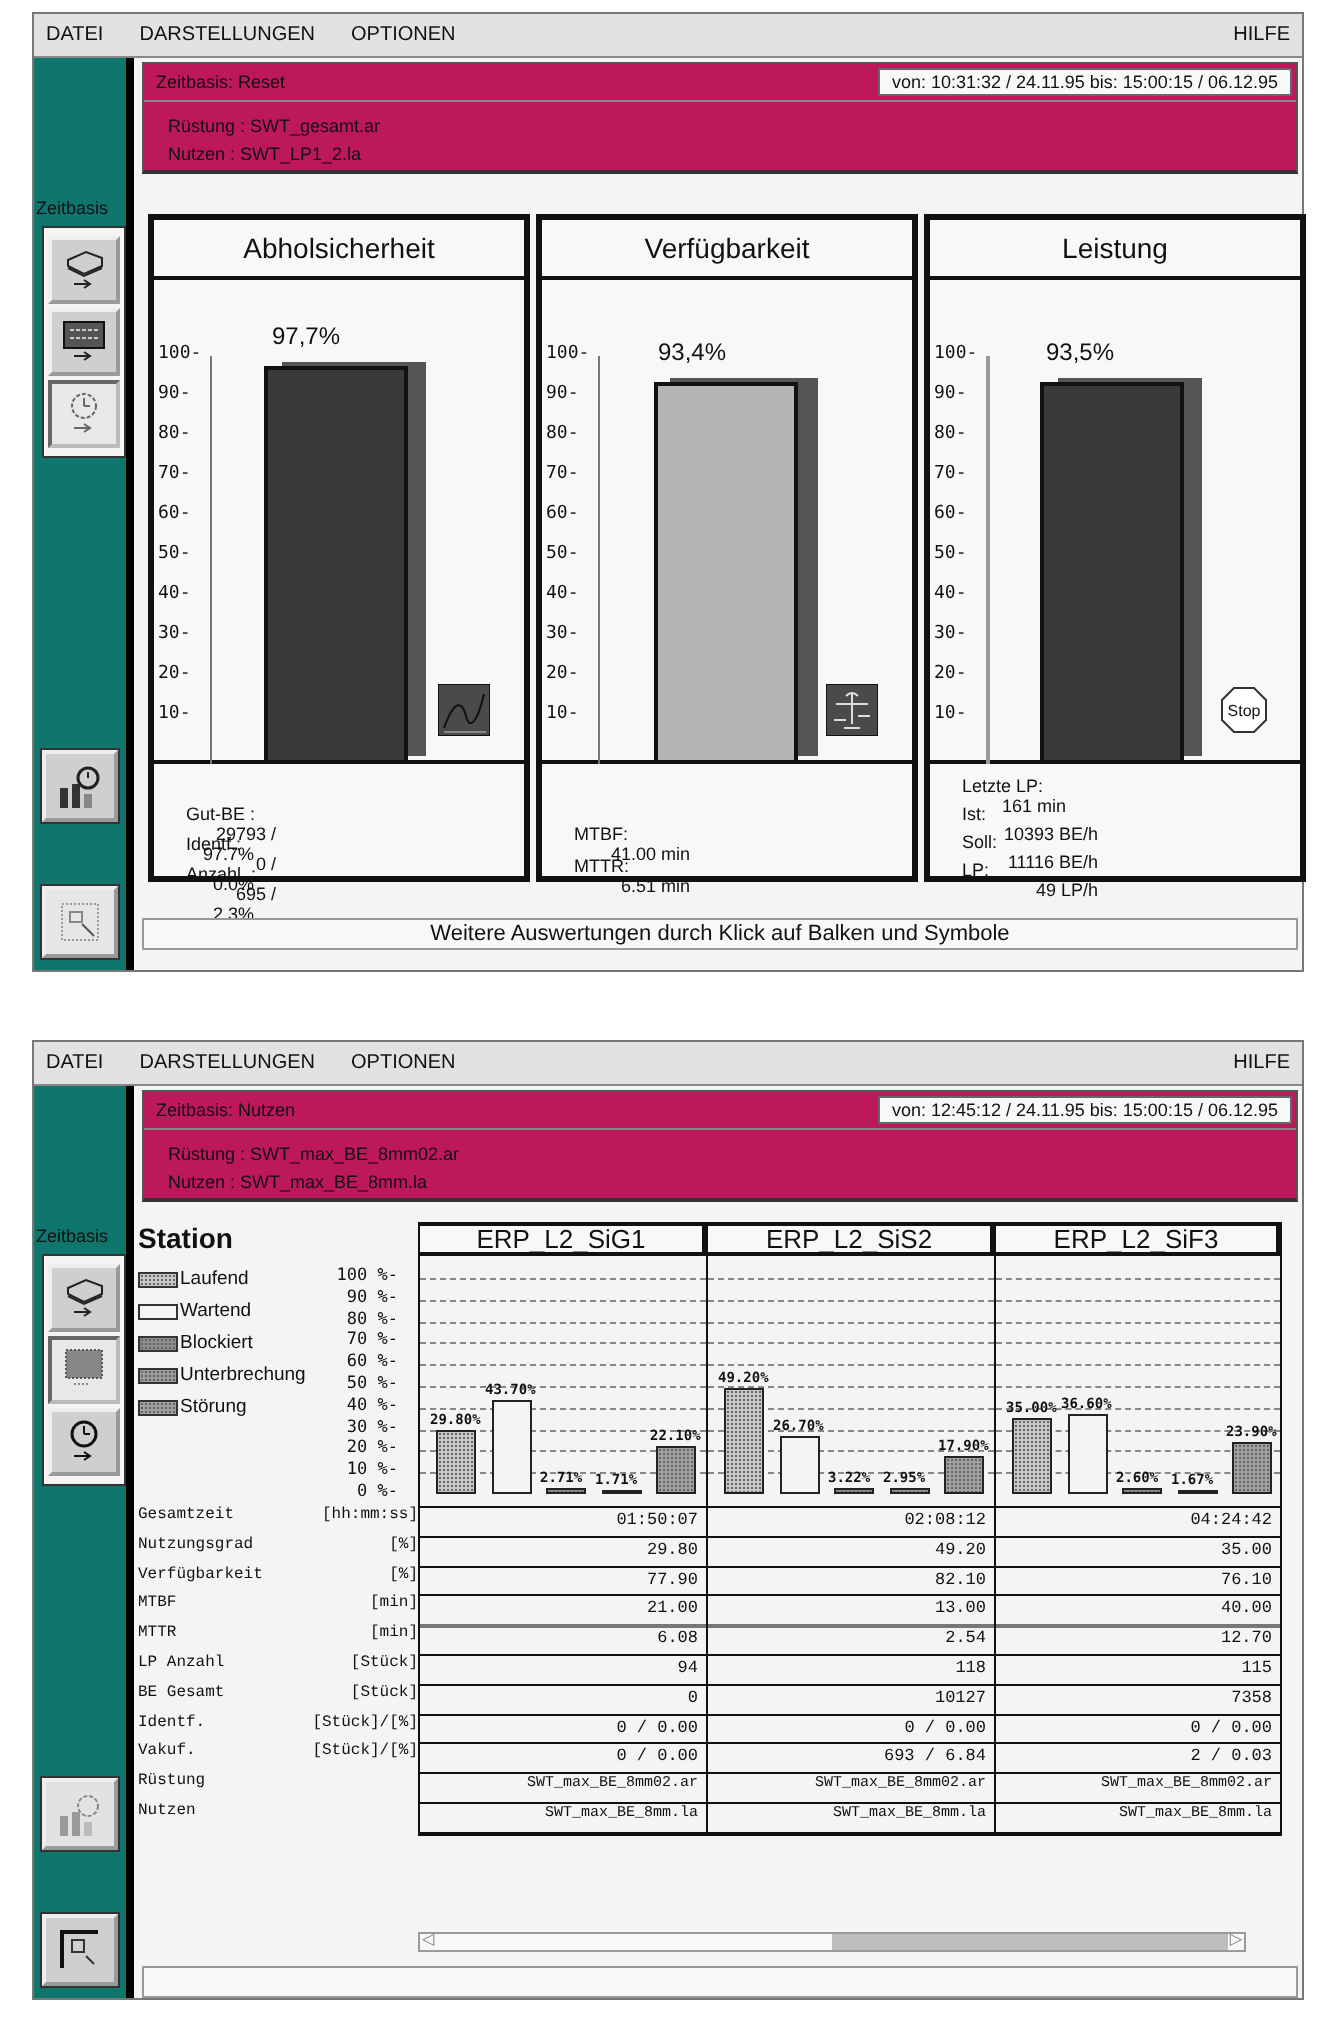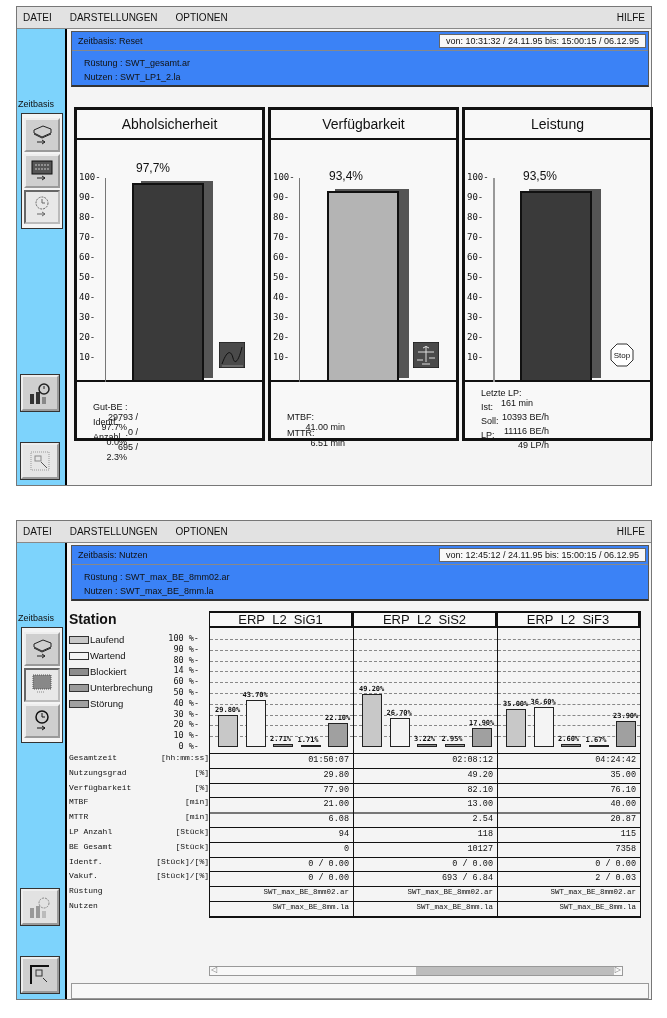--- a/index.html
+++ b/index.html
@@ -2,29 +2,29 @@
 <html><head>
 <meta charset="utf-8">
 <style>
   * { box-sizing: border-box; margin: 0; padding: 0; }
   body { width: 667px; height: 1018px; background: #ffffff; font-family: "Liberation Sans", sans-serif; position: relative; overflow: hidden; color: #111; }
   .win { position: absolute; left: 16px; width: 636px; background: #f4f4f4; border: 1px solid #777; }
   .menubar { height: 22px; background: #e2e2e2; border-bottom: 1px solid #888; display: flex; align-items: center; font-size: 10px; padding: 0 6px; }
   .menubar .mi { margin-right: 18px; cursor: pointer; }
   .menubar .spacer { flex: 1; }
   .menubar .mi.help { margin-right: 0; }
-  .sidebar { position: absolute; left: 0; top: 22px; width: 50px; bottom: 0; background: #7dd3fc; border-right: 2px solid #000000; }
+  .sidebar { position: absolute; left: 0; top: 22px; width: 50px; bottom: 0; background: #0f766e; border-right: 4px solid #000000; }
   .sidebar .lbl { position: absolute; top: 0; left: 1px; font-size: 9px; }
   .tb-group { position: absolute; left: 4px; width: 42px; border: 1px solid #333; background: #f4f4f4; padding: 2px; }
   .tbtn { width: 36px; height: 34px; margin: 2px 0; background: #cfcfcf; border: 2px outset #eee; display: flex; align-items: center; justify-content: center; cursor: pointer; }
   .tbtn.sel { background: #e8e8e8; border: 2px inset #bbb; }
   .tbtn svg { width: 26px; height: 26px; }
   .single { position: absolute; left: 4px; width: 38px; height: 36px; background: #cfcfcf; border: 2px outset #eee; display: flex; align-items: center; justify-content: center; outline: 1px solid #333; cursor: pointer; }
   .single svg { width: 26px; height: 26px; }
-  .info { position: absolute; left: 54px; right: 2px; top: 24px; height: 56px; border: 1px solid #555; border-bottom: 2px solid #333; background: #3b82f6; font-size: 9px; }
+  .info { position: absolute; left: 54px; right: 2px; top: 24px; height: 56px; border: 1px solid #555; border-bottom: 2px solid #333; background: #be185d; font-size: 9px; }
   .info .zb { position: absolute; left: 6px; top: 4px; }
   .info .range { position: absolute; right: 2px; top: 2px; border: 1px solid #666; padding: 1px 6px; background: #f8f8f8; }
   .info .hr { position: absolute; left: 0; right: 0; top: 18px; border-top: 1px solid #888; }
   .info .r1 { position: absolute; left: 12px; top: 26px; }
   .info .r2 { position: absolute; left: 12px; top: 40px; }
   
   .panel { position: absolute; top: 100px; width: 191px; height: 334px; border: 3px solid #111; background: #f8f8f8; }
   .panel .ptitle { height: 30px; border-bottom: 2px solid #111; text-align: center; font-size: 14px; line-height: 28px; }
   .panel .chart { position: absolute; top: 32px; left: 0; right: 0; height: 240px; border-bottom: 2px solid #111; }
   .panel .stats { position: absolute; top: 274px; left: 0; right: 0; bottom: 0; font-size: 9px; }
@@ -229,20 +229,21 @@
       <div class="srow" style="top:32px">
           <span style="width:68px">Soll:</span>
           <span style="width:68px;text-align:right">11116 BE/h</span>
         </div>
       <div class="srow" style="top:46px">
           <span style="width:68px">LP:</span>
           <span style="width:68px;text-align:right">49 LP/h</span>
         </div>
     </div>
   </div>
+  <div class="status1">Weitere Auswertungen durch Klick auf Balken und Symbole</div>
 </div>
 
 <div class="win" id="w2" style="top:520px; height:480px;">
   <div class="menubar">
     <span class="mi">DATEI</span>
     <span class="mi">DARSTELLUNGEN</span>
     <span class="mi">OPTIONEN</span>
     <span class="spacer"></span>
     <span class="mi help">HILFE</span>
   </div>
@@ -314,21 +315,21 @@
       </div>
       <div class="legend-item" style="top:177px">
         <span class="sw" style="background:#a0a0a0;background-image:radial-gradient(#666 0.5px, transparent 0.6px);background-size:2px 2px;"></span>
         <span>Störung</span>
       </div>
     </div>
   <div id="yticks2">
       <div class="ytick2" style="top:112px">100 %-</div>
       <div class="ytick2" style="top:122.80000000000001px">90 %-</div>
       <div class="ytick2" style="top:133.6px">80 %-</div>
-      <div class="ytick2" style="top:144.39999999999998px">14 %-</div>
+      <div class="ytick2" style="top:144.39999999999998px">70 %-</div>
       <div class="ytick2" style="top:155.2px">60 %-</div>
       <div class="ytick2" style="top:166px">50 %-</div>
       <div class="ytick2" style="top:176.8px">40 %-</div>
       <div class="ytick2" style="top:187.6px">30 %-</div>
       <div class="ytick2" style="top:198.4px">20 %-</div>
       <div class="ytick2" style="top:209.2px">10 %-</div>
       <div class="ytick2" style="top:220px">0 %-</div>
     </div>
   <div id="rowlabels2">
       <div class="tbl-label" style="top:232px">
@@ -499,21 +500,21 @@
         </div>
         <div class="hline" style="left:0;right:0;top:142px;"></div>
         <div class="cell" style="top:144px;">04:24:42</div>
         <div class="hline" style="left:0;right:0;top:156.8px;"></div>
         <div class="cell" style="top:158.8px;">35.00</div>
         <div class="hline" style="left:0;right:0;top:171.6px;"></div>
         <div class="cell" style="top:173.6px;">76.10</div>
         <div class="hline" style="left:0;right:0;top:186.4px;"></div>
         <div class="cell" style="top:188.4px;">40.00</div>
         <div class="hline" style="left:0;right:0;top:201.2px;background:#777;height:2px;"></div>
-        <div class="cell" style="top:203.2px;">20.87</div>
+        <div class="cell" style="top:203.2px;">12.70</div>
         <div class="hline" style="left:0;right:0;top:216px;"></div>
         <div class="cell" style="top:218px;text-align:right;">115</div>
         <div class="hline" style="left:0;right:0;top:230.8px;"></div>
         <div class="cell" style="top:232.8px;">7358</div>
         <div class="hline" style="left:0;right:0;top:245.60000000000002px;"></div>
         <div class="cell" style="top:247.60000000000002px;">0 / 0.00</div>
         <div class="hline" style="left:0;right:0;top:260.4px;"></div>
         <div class="cell" style="top:262.4px;">2 / 0.03</div>
         <div class="hline" style="left:0;right:0;top:275.20000000000005px;"></div>
         <div class="cell" style="top:277.20000000000005px;font-size:7.5px;">SWT_max_BE_8mm02.ar</div>

